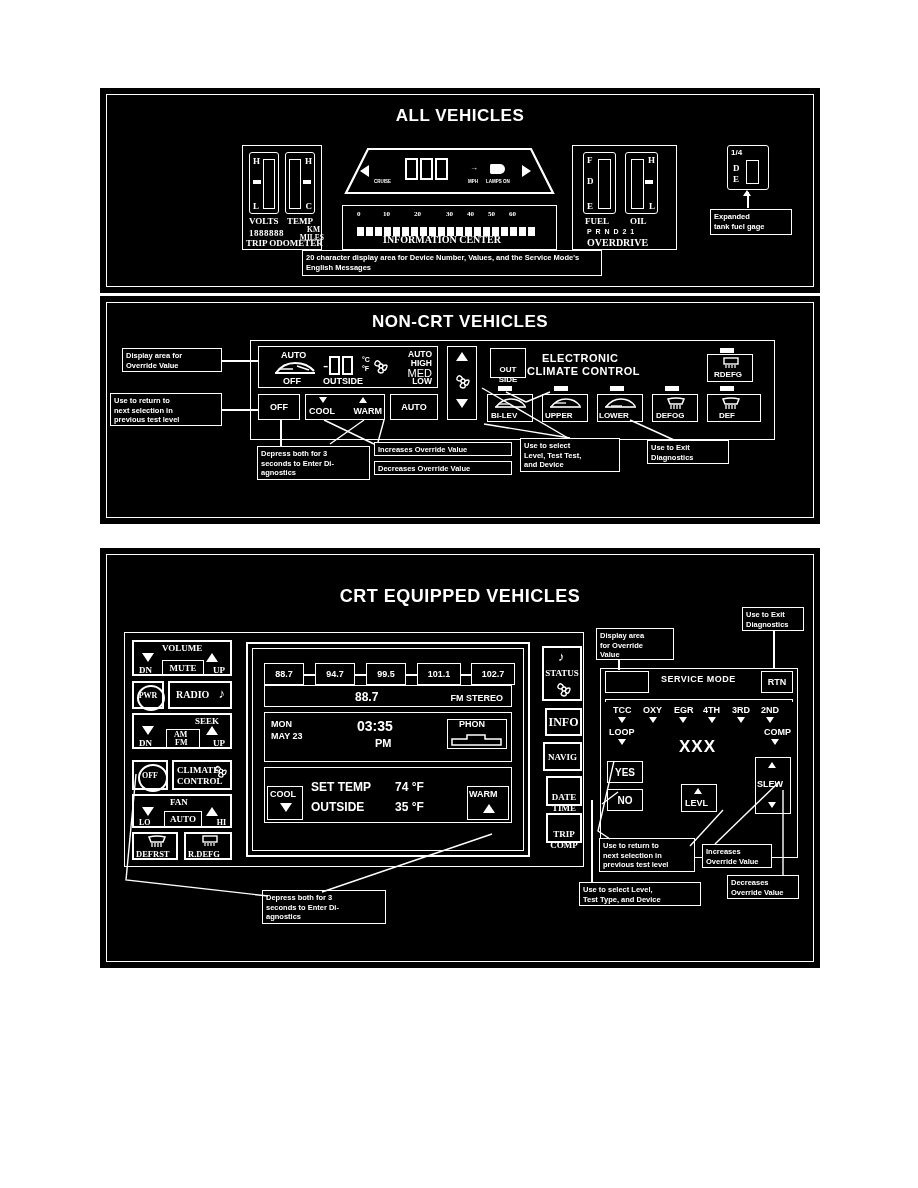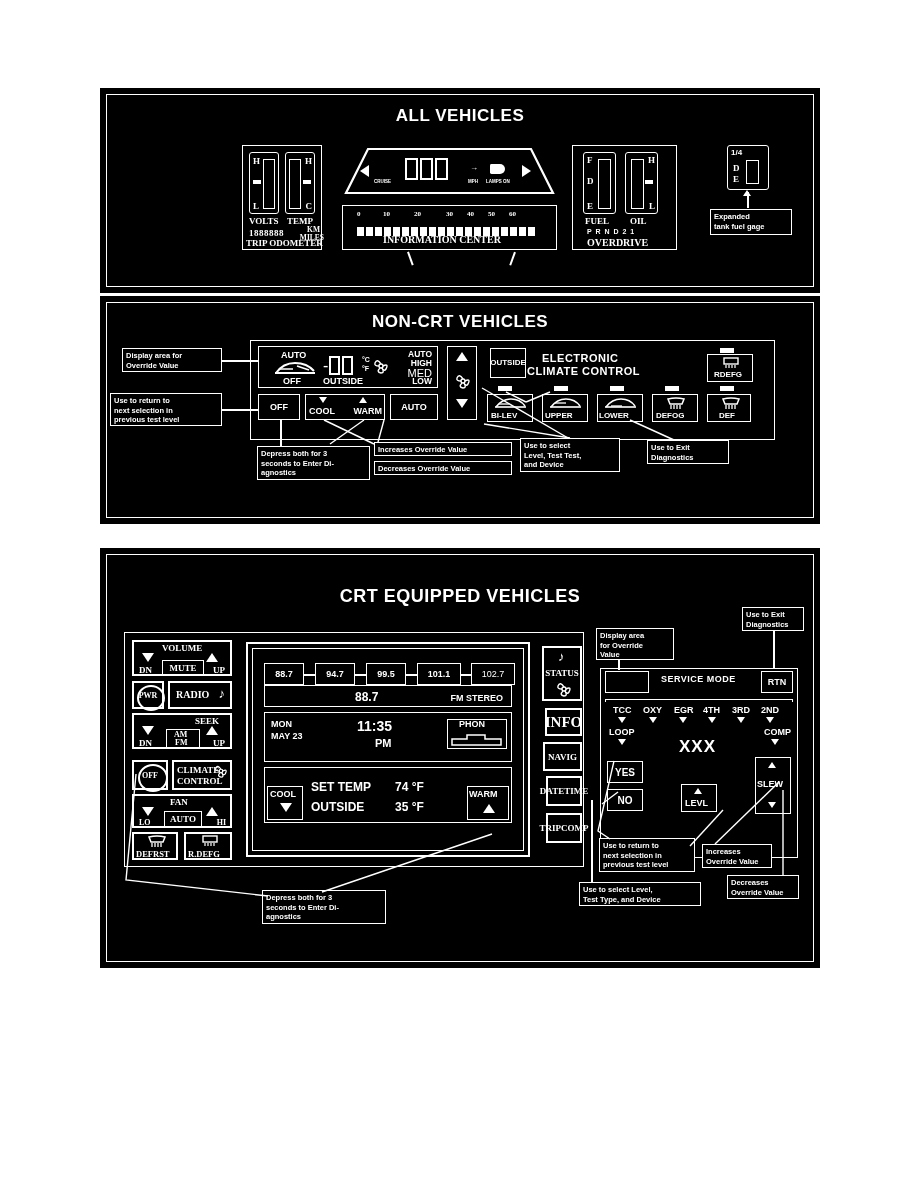--- a/index.html
+++ b/index.html
@@ -15,21 +15,21 @@
   .panel-title{position:absolute;width:100%;text-align:center;color:#fff;font-weight:bold;letter-spacing:.5px;}
   #t-all{top:16px;font-size:17px;}
   #t-noncrt{top:14px;font-size:17px;}
   #t-crt{top:36px;font-size:18px;}
 
   
   .wbox{position:absolute;border:1.5px solid #fff;box-sizing:border-box;color:#fff;}
   .wbox2{position:absolute;border:2px solid #fff;box-sizing:border-box;color:#fff;}
   .lbl{position:absolute;color:#fff;white-space:nowrap;}
   .ctr{display:flex;align-items:center;justify-content:center;text-align:center;}
-  .colctr{display:flex;flex-direction:row;align-items:center;justify-content:center;text-align:center;}
+  .colctr{display:flex;flex-direction:column;align-items:center;justify-content:center;text-align:center;margin-top:12px;}
 
   
   .callout{position:absolute;border:1.5px solid #fff;background:#000;color:#fff;
            font-size:7.5px;line-height:9.5px;padding:2px 3px;box-sizing:border-box;font-weight:bold;}
   .leader{position:absolute;background:#fff;}
 
   
   .serif{font-family:"Liberation Serif",serif;font-weight:bold;}
 
   
@@ -138,20 +138,23 @@
   <div class="lbl" style="left:641px;top:100px;">
     <div class="arrowUs"></div>
   </div>
   <div class="callout" style="left:608px;top:119px;width:82px;height:26px;">
     <span style="white-space:pre-line;">Expanded
 tank fuel gage</span>
   </div>
 
   <div class="leader" style="left:305px;top:162px;width:1.5px;height:14px;transform:rotate(-20deg);transform-origin:top;"></div>
   <div class="leader" style="left:412px;top:162px;width:1.5px;height:14px;transform:rotate(20deg);transform-origin:top;"></div>
+  <div class="callout" style="left:200px;top:160px;width:300px;height:26px;">
+    <span>20 character display area for Device Number, Values, and the Service Mode's English Messages</span>
+  </div>
 </div>
 
 <div class="panel" id="panel-noncrt">
   <div class="panel-inner"></div>
   <div class="panel-title" id="t-noncrt">NON-CRT VEHICLES</div>
 
   <div class="wbox" style="left:148px;top:42px;width:525px;height:100px;"></div>
 
   <div class="wbox" style="left:156px;top:48px;width:180px;height:42px;">
     <div class="lbl" style="left:22px;top:3px;font-size:9px;font-weight:bold;">AUTO</div>
@@ -245,21 +248,21 @@
     </svg>
     <div class="lbl" style="left:1px;top:16px;font-size:8px;font-weight:bold;">LOWER</div>
   </div>
   <div class="wbox" style="left:550px;top:96px;width:46px;height:28px;">
     <svg style="position:absolute;left:13px;top:2px;" width="20" height="13" viewBox="0 0 20 13">
       <path d="M2 2 Q10 0 18 2 L16 7 L4 7 Z" fill="none" stroke="#fff" stroke-width="1.5"></path>
       <path d="M5 8 L5 12 M8 8 L8 12 M11 8 L11 12 M14 8 L14 12" stroke="#fff" stroke-width="1.3"></path>
     </svg>
     <div class="lbl" style="left:3px;top:16px;font-size:8px;font-weight:bold;">DEFOG</div>
   </div>
-  <div class="wbox" style="left:605px;top:96px;width:44px;height:28px;">
+  <div class="wbox" style="left:605px;top:96px;width:54px;height:28px;">
     <svg style="position:absolute;left:13px;top:2px;" width="20" height="13" viewBox="0 0 20 13">
       <path d="M2 2 Q10 0 18 2 L16 7 L4 7 Z" fill="none" stroke="#fff" stroke-width="1.5"></path>
       <path d="M5 8 L5 12 M8 8 L8 12 M11 8 L11 12 M14 8 L14 12" stroke="#fff" stroke-width="1.3"></path>
     </svg>
     <div class="lbl" style="left:11px;top:16px;font-size:8px;font-weight:bold;">DEF</div>
   </div>
   <div class="wbox" style="left:605px;top:56px;width:46px;height:28px;">
     <svg style="position:absolute;left:13px;top:2px;" width="20" height="12" viewBox="0 0 20 12">
       <rect x="3" y="1" width="14" height="6" fill="none" stroke="#fff" stroke-width="1.4"></rect>
       <path d="M5 8 L5 11 M8 8 L8 11 M11 8 L11 11 M14 8 L14 11" stroke="#fff" stroke-width="1.2"></path>
@@ -410,32 +413,32 @@
     <div class="leader" style="left:91px;top:11px;width:11px;height:1.5px;"></div>
     <div class="wbox" style="left:102px;top:0px;width:40px;height:22px;">
       <div class="lbl ctr" style="left:0;top:0;width:100%;height:100%;font-size:9px;font-weight:bold;">99.5</div>
     </div>
     <div class="leader" style="left:142px;top:11px;width:11px;height:1.5px;"></div>
     <div class="wbox" style="left:153px;top:0px;width:44px;height:22px;">
       <div class="lbl ctr" style="left:0;top:0;width:100%;height:100%;font-size:9px;font-weight:bold;">101.1</div>
     </div>
     <div class="leader" style="left:197px;top:11px;width:10px;height:1.5px;"></div>
     <div class="wbox" style="left:207px;top:0px;width:44px;height:22px;">
-      <div class="lbl ctr" style="left:0;top:0;width:100%;height:100%;font-size:9px;font-weight:normal;">102.7</div>
+      <div class="lbl ctr" style="left:0;top:0;width:100%;height:100%;font-size:9px;font-weight:bold;">102.7</div>
     </div>
 
     <div class="wbox" style="left:0px;top:22px;width:248px;height:22px;">
       <div class="lbl" style="left:90px;top:4px;font-size:12px;font-weight:bold;">88.7</div>
       <div class="lbl" style="right:8px;top:7px;font-size:9px;font-weight:bold;">FM STEREO</div>
     </div>
 
     <div class="wbox" style="left:0px;top:49px;width:248px;height:50px;">
       <div class="lbl" style="left:6px;top:6px;font-size:9px;font-weight:bold;">MON</div>
       <div class="lbl" style="left:6px;top:18px;font-size:9px;font-weight:bold;">MAY 23</div>
-      <div class="lbl" style="left:92px;top:5px;font-size:14px;font-weight:bold;">11:35</div>
+      <div class="lbl" style="left:92px;top:5px;font-size:14px;font-weight:bold;">03:35</div>
       <div class="lbl" style="left:110px;top:24px;font-size:11px;font-weight:bold;">PM</div>
       <div class="wbox" style="right:4px;top:6px;width:60px;height:30px;">
         <div class="lbl" style="left:11px;top:-1px;font-size:9px;font-weight:bold;">PHON</div>
         <svg style="position:absolute;left:3px;top:13px;" width="52" height="14" viewBox="0 0 52 14">
           <path d="M1 12 L1 6 L16 6 L16 2 L34 2 L34 6 L50 6 L50 12 Z" fill="none" stroke="#fff" stroke-width="1.5"></path>
         </svg>
       </div>
     </div>
 
     <div class="wbox" style="left:0px;top:104px;width:248px;height:56px;">
@@ -458,21 +461,21 @@
     <div class="lbl" style="left:14px;top:1px;font-size:13px;">♪</div>
     <div class="lbl ctr serif" style="left:0;top:20px;width:100%;font-size:9px;">STATUS</div>
     <svg style="position:absolute;left:12px;top:33px;" width="16" height="16" viewBox="0 0 16 16">
       <circle cx="8" cy="8" r="2" fill="none" stroke="#fff" stroke-width="1.4"></circle>
       <path d="M8 6 Q4 0 2 5 Q1 8 6 8" fill="none" stroke="#fff" stroke-width="1.4"></path>
       <path d="M10 8 Q16 5 13 11 Q11 14 9 10" fill="none" stroke="#fff" stroke-width="1.4"></path>
       <path d="M7 10 Q3 14 8 15 Q12 15 9 10" fill="none" stroke="#fff" stroke-width="1.4"></path>
     </svg>
   </div>
   <div class="wbox2" style="left:443px;top:158px;width:37px;height:28px;">
-    <div class="lbl ctr serif" style="left:0;top:0;width:100%;height:100%;font-size:15px;">INFO</div>
+    <div class="lbl ctr serif" style="left:0;top:0;width:100%;height:100%;font-size:12px;">INFO</div>
   </div>
   <div class="wbox2" style="left:441px;top:192px;width:39px;height:29px;">
     <div class="lbl ctr serif" style="left:0;top:0;width:100%;height:100%;font-size:9px;">NAVIG</div>
   </div>
   <div class="wbox2" style="left:444px;top:226px;width:36px;height:30px;">
     <div class="lbl colctr serif" style="left:0;top:0;width:100%;height:100%;font-size:9px;line-height:11px;">
       <span>DATE</span>
       <span>TIME</span>
     </div>
   </div>

